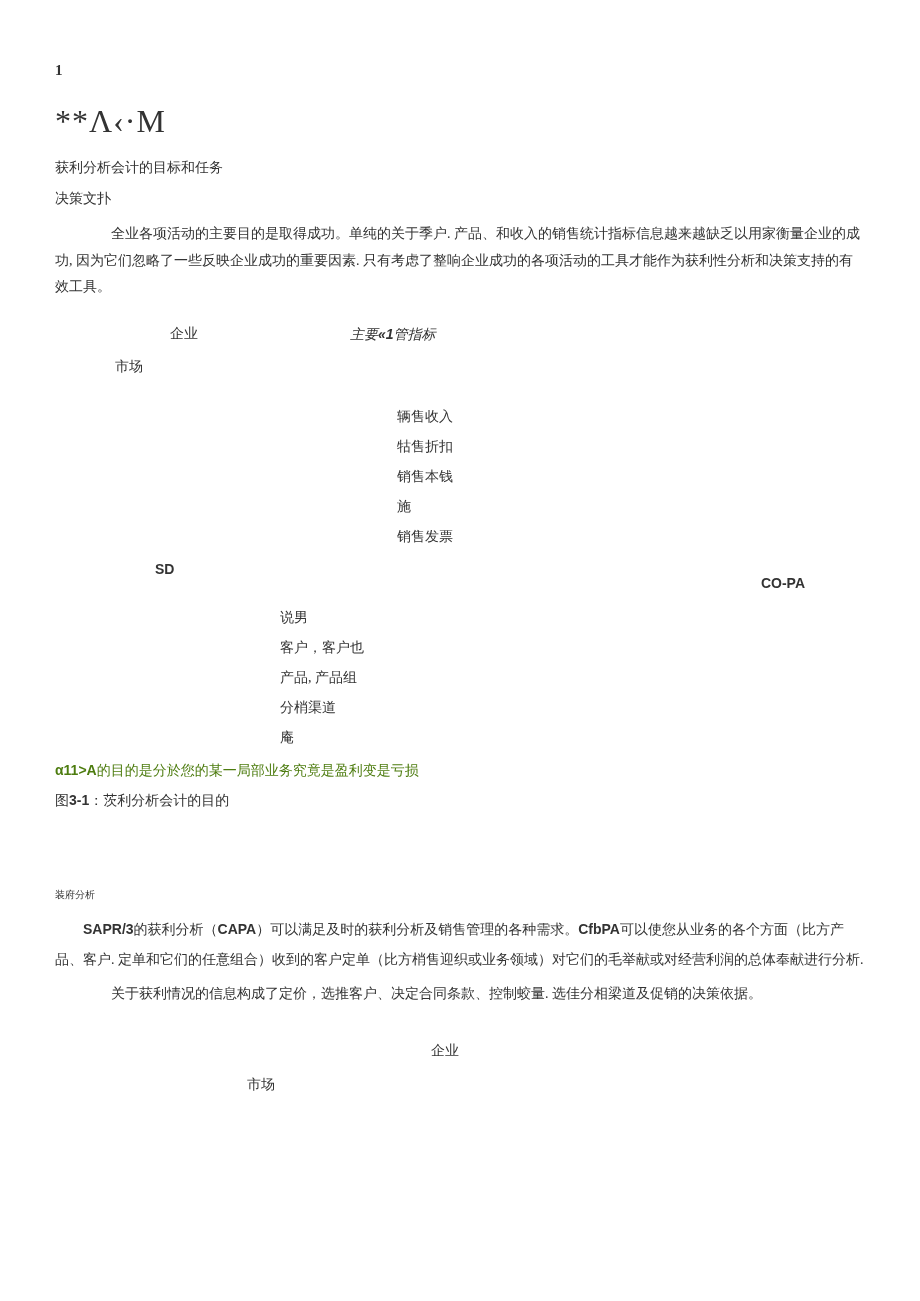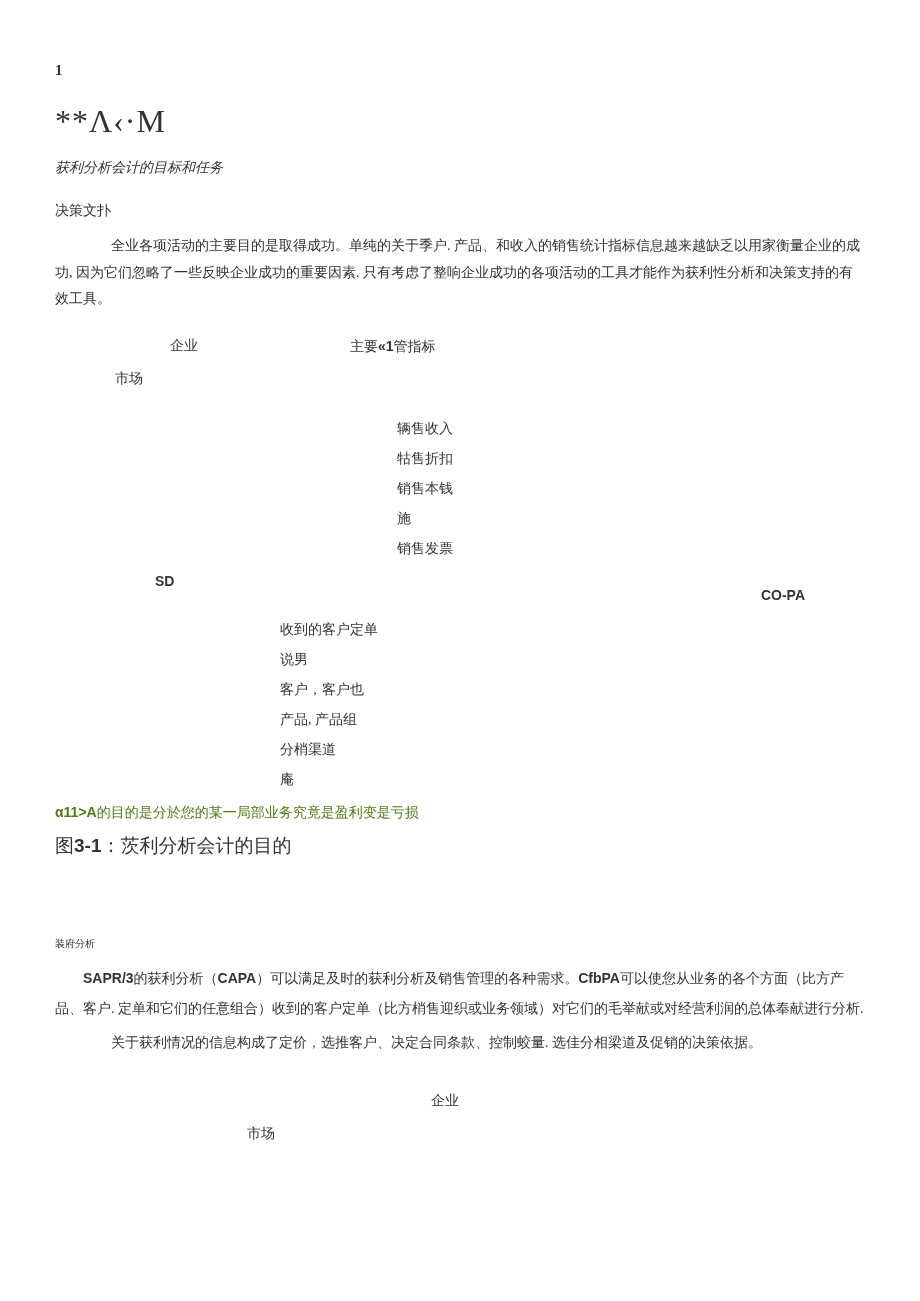--- a/index.html
+++ b/index.html
@@ -20,22 +20,21 @@
     }
     .formula {
       font-family: "Times New Roman", serif;
       font-size: 32px;
       font-weight: normal;
       margin-bottom: 14px;
       letter-spacing: 1px;
     }
     .heading1 {
       font-size: 14px;
-      margin-bottom: 24px;
-      font-style: italic;
+      margin-bottom: 12px;
     }
     .heading2 {
       font-size: 14px;
       margin-bottom: 12px;
     }
     .para {
       font-size: 14px;
       line-height: 1.9;
       margin-bottom: 10px;
     }
@@ -44,21 +43,21 @@
       margin-top: 18px;
       margin-bottom: 8px;
       font-size: 14px;
       line-height: 2.15;
     }
     .row-top {
       display: flex;
       margin-bottom: 2px;
     }
     .row-top .label-left { margin-left: 115px; }
-    .row-top .label-right { margin-left: 152px; }
+    .row-top .label-right { margin-left: 152px; font-style: italic; }
     .bold { font-family: Arial, "Microsoft YaHei", sans-serif; font-weight: bold; }
     .row-market { margin-left: 60px; margin-bottom: 6px; }
     .center-col {
       margin-left: 342px;
     }
     .mid-row {
       display: flex;
       align-items: flex-start;
     }
     .mid-left {
@@ -83,21 +82,21 @@
     .pink-line {
       color: #4d7c0f;
       font-size: 14px;
       margin-top: 4px;
     }
     .pink-line .sansbold {
       font-family: Arial, sans-serif;
       font-weight: bold;
     }
     .caption {
-      font-size: 19px;
+      font-size: 14px;
       margin-top: 10px;
       margin-bottom: 78px;
     }
     .caption .sansbold {
       font-family: Arial, sans-serif;
       font-weight: bold;
     }
     .section2-heading {
       font-size: 10px;
       margin-bottom: 12px;
@@ -144,21 +143,20 @@
     <div>施</div>
     <div>销售发票</div>
   </div>
 
   <div class="mid-row">
     <span class="mid-left">SD</span>
     <span class="mid-right">CO-PA</span>
   </div>
 
   <div class="left-list">
-    <div>收到的客户定单</div>
     <div>说男</div>
     <div>客户，客户也</div>
     <div>产品, 产品组</div>
     <div>分梢渠道</div>
     <div>庵</div>
   </div>
 </div>
 
 <div class="pink-line">
   <span class="sansbold">α11&gt;A</span><span>的目的是分於您的某一局部业务究竟是盈利变是亏损</span>

